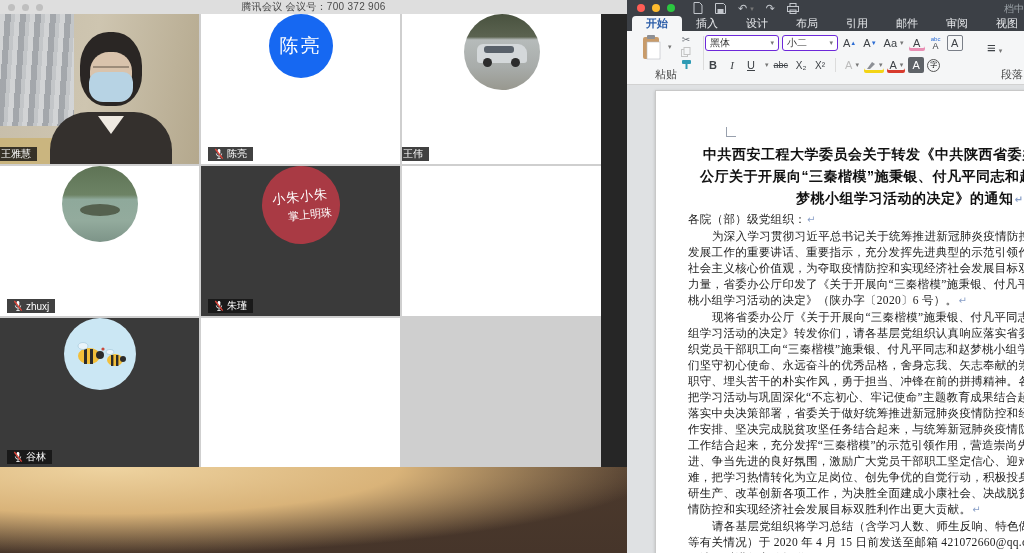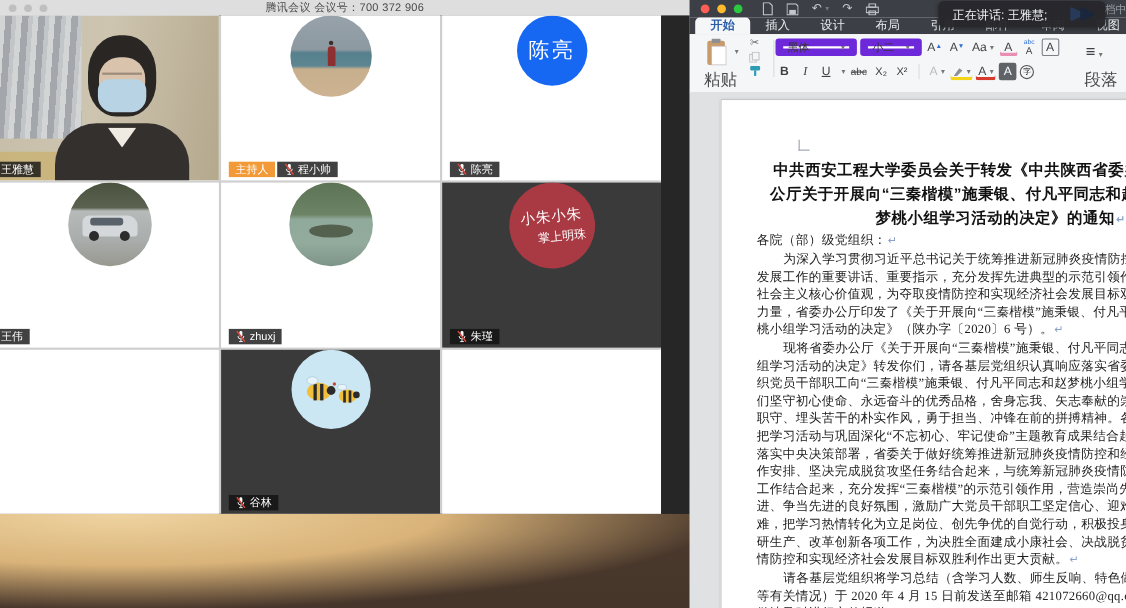--- a/index.html
+++ b/index.html
@@ -70,22 +70,22 @@
   .wd-titlebar{position:absolute;left:0;top:0;width:100%;height:16px;background:#3c4046;}
   .wd-lights{position:absolute;left:10px;top:4px;display:flex;gap:7px;}
   .wd-lights i{width:8px;height:8px;border-radius:50%;display:block;}
   .qat{position:absolute;left:66px;top:1px;display:flex;gap:12px;align-items:center;height:14px;color:#c3c7cd;}
   .qat .qi{display:flex;align-items:center;font-size:11px;line-height:1;}
   .wd-tabrow{position:absolute;left:0;top:16px;width:100%;height:15px;background:#3c4046;display:flex;padding-left:5px;}
   .wtab{font-size:11px;color:#e8eaed;line-height:15px;padding:0 14px;white-space:nowrap;}
   .wtab.active{background:#f5f6f7;color:#2a5ca8;border-radius:4px 4px 0 0;font-weight:bold;}
   .wd-ribbon{position:absolute;left:0;top:31px;width:100%;height:54px;background:#f5f6f7;border-bottom:1px solid #d2d2d2;}
   .rgroup{position:absolute;top:0;height:100%;}
-  .glabel{position:absolute;bottom:2px;width:100%;text-align:center;font-size:15px;color:#4a4a4a;}
-  .combo{display:inline-flex;align-items:center;justify-content:space-between;background:#fff;border:7px solid #6d28d9;
+  .glabel{position:absolute;bottom:2px;width:100%;text-align:right;font-size:11px;color:#4a4a4a;}
+  .combo{display:inline-flex;align-items:center;justify-content:space-between;background:#fff;border:1px solid #6d28d9;
     border-radius:3px;height:16px;font-size:10px;color:#333;padding:0 4px;}
   .caret{font-size:7px;color:#777;margin-left:3px;}
   .rbtn{display:inline-flex;align-items:center;justify-content:center;height:16px;min-width:16px;padding:0 2px;
     font-size:11px;color:#3e4247;border-radius:2px;}
   .rrow{display:flex;align-items:center;gap:3px;}
   .sep{width:1px;height:34px;background:#dcdcdc;margin:0 4px;}
   .blue{color:#2b6cd4;}
   .grayed{color:#bcbcbc;}
   .ubar-red{box-shadow:inset 0 -3px 0 #d83b2e;}
   .ubar-yellow{box-shadow:inset 0 -3px 0 #f3d416;}
@@ -138,40 +138,20 @@
             <div class="face"></div>
               <div class="glasses"></div>
               <div class="mask"></div>
           </div>
         </div>
         <div class="tile-label label-flush">
           <span class="name-badge">王雅慧</span>
         </div>
       </div>
 
-      <div class="tile">
-        <div class="av av-beach">
-            <div class="figure"></div>
-          </div>
-        <div class="tile-label">
-          <span class="host-badge">主持人</span>
-          <span class="name-badge">
-            <span class="mic-slot">
-                <svg width="10" height="12" viewBox="0 0 12 14">
-                  <rect x="4.4" y="1" width="3.2" height="6.4" rx="1.6" fill="#fff"></rect>
-                  <path d="M2.8 6.4 a3.2 3.2 0 0 0 6.4 0" fill="none" stroke="#fff" stroke-width="1"></path>
-                  <line x1="6" y1="10" x2="6" y2="12" stroke="#fff" stroke-width="1"></line>
-                  <line x1="4" y1="12.4" x2="8" y2="12.4" stroke="#fff" stroke-width="1"></line>
-                  <line x1="1.6" y1="1" x2="10.4" y2="12.6" stroke="#e0443a" stroke-width="1.6"></line>
-                </svg>
-              </span>
-            <span>程小帅</span>
-          </span>
-        </div>
-      </div>
 
       <div class="tile">
         <div class="av av-initials">陈亮</div>
         <div class="tile-label">
           <span class="name-badge">
             <span class="mic-slot">
                 <svg width="10" height="12" viewBox="0 0 12 14">
                   <rect x="4.4" y="1" width="3.2" height="6.4" rx="1.6" fill="#fff"></rect>
                   <path d="M2.8 6.4 a3.2 3.2 0 0 0 6.4 0" fill="none" stroke="#fff" stroke-width="1"></path>
                   <line x1="6" y1="10" x2="6" y2="12" stroke="#fff" stroke-width="1"></line>
@@ -459,20 +439,13 @@
             <div class="doc-line indent">请各基层党组织将学习总结（含学习人数、师生反响、特色做法、活动图</div>
             <div class="doc-line">等有关情况）于 2020 年 4 月 15 日前发送至邮箱 421072660@qq.com，并将好</div>
             <div class="doc-line">做法及时进行宣传报道。</div>
           </div>
       </div>
     </div>
   </div>
 
   <div class="search-hint">档中搜</div>
 
-  <div class="toast">
-    <span class="toast-text">正在讲话: 王雅慧;</span>
-    <svg class="toast-logo" width="26" height="17" viewBox="0 0 26 17">
-      <path d="M2 3 q0-2 2-1.2 l10 5 q2 1 0 2 l-10 5 q-2 .9-2-1.2 z" fill="#2a3c5e"></path>
-      <path d="M11 3 q0-2 2-1.2 l10 5 q2 1 0 2 l-10 5 q-2 .9-2-1.2 z" fill="#17273f" opacity=".9"></path>
-    </svg>
-  </div>
 </div>
 
 </body></html>

